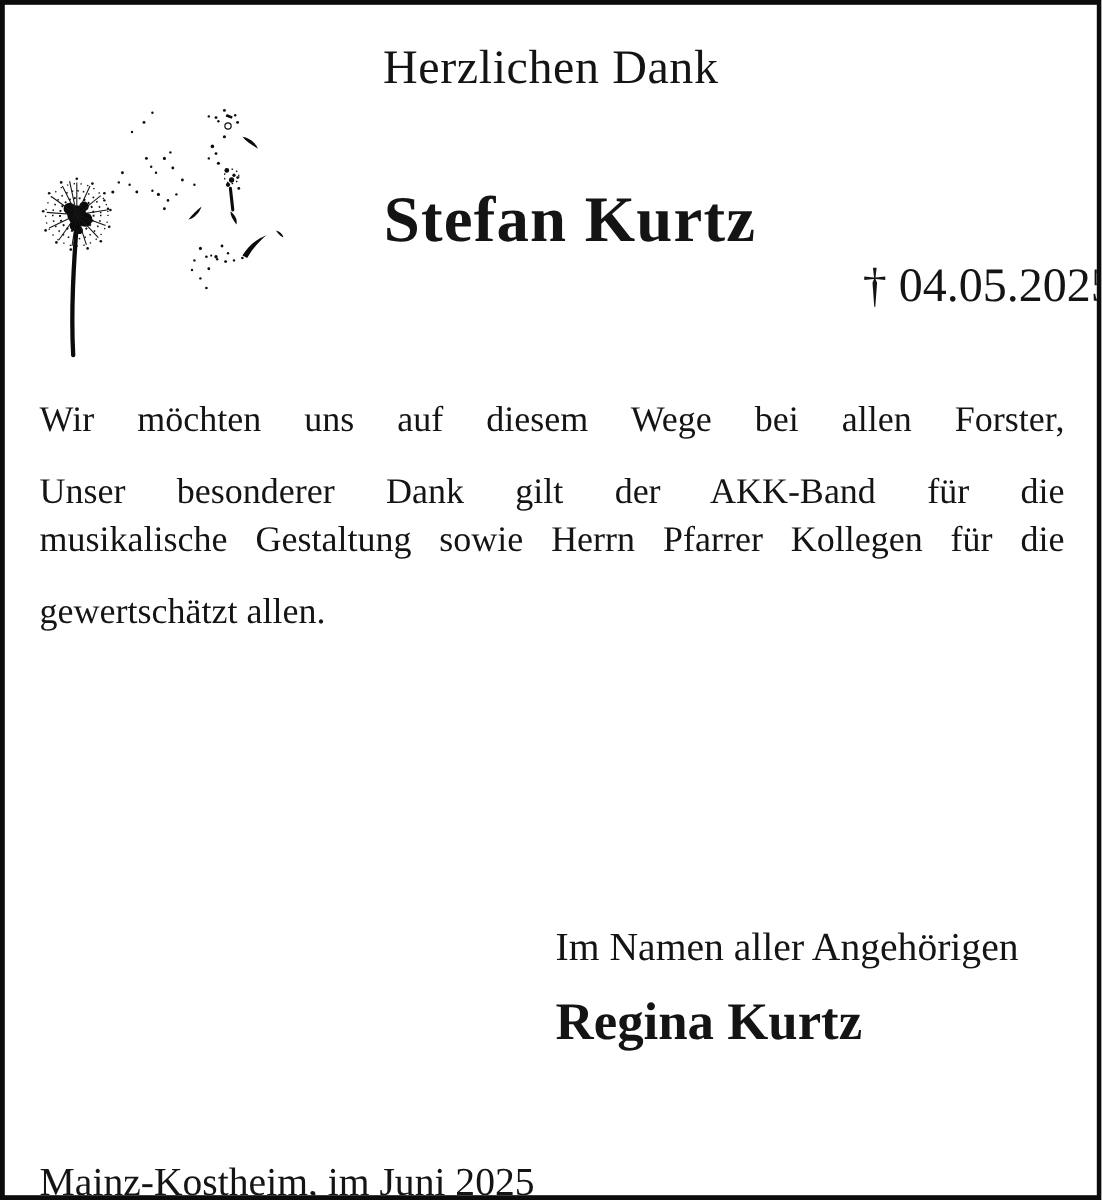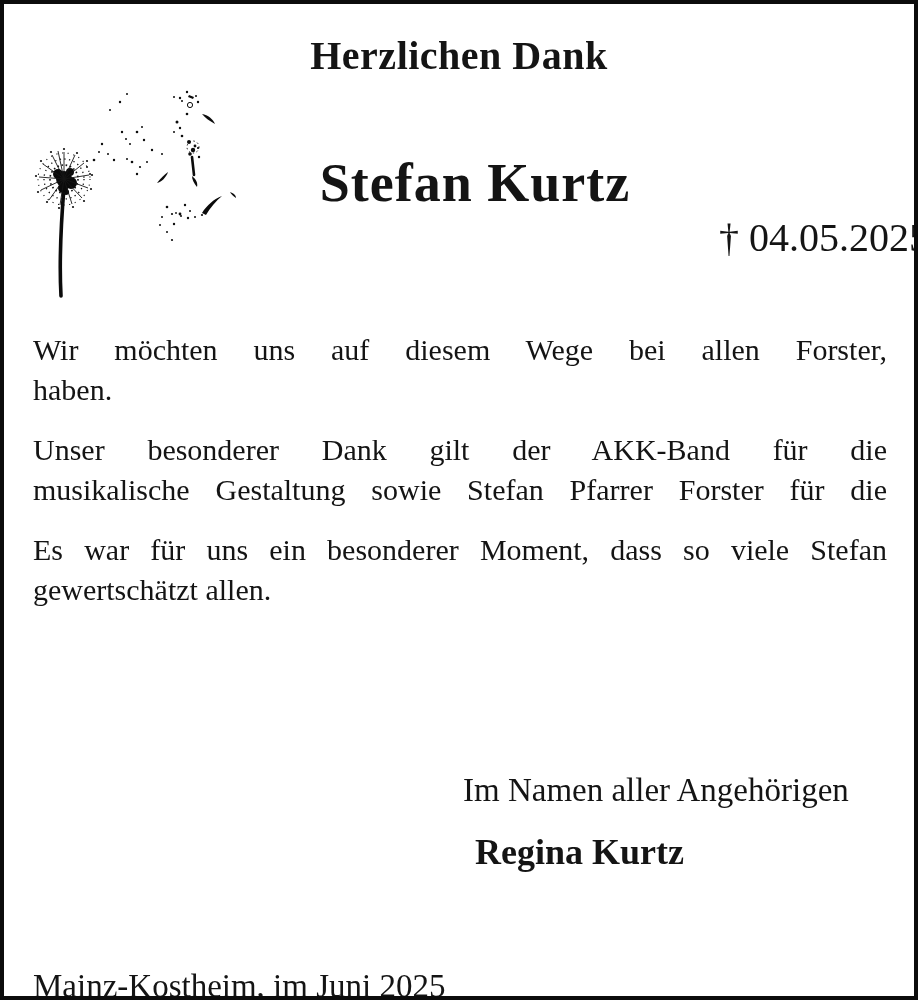--- a/index.html
+++ b/index.html
@@ -10,21 +10,21 @@
     box-sizing: border-box;
     border: 4px solid #0c0c0c;
     background: #ffffff;
     color: #141414;
     font-family: "Liberation Serif", "DejaVu Serif", serif;
     overflow: hidden;
   }
   .title {
     position: absolute; top: 28px; left: 0; width: 100%;
     margin: 0; text-align: center;
-    font-size: 40px; font-weight: bold; letter-spacing: 0.5px;
+    font-size: 40px; font-weight: normal; letter-spacing: 0.5px;
   }
   .art { position: absolute; left: 26px; top: 80px; width: 212px; height: 218px; }
   .deceased {
     position: absolute; top: 132px; left: 0; width: 100%;
     margin: 16px; text-align: center;
     font-size: 54px; font-weight: bold; letter-spacing: 1px;
   }
   .death-date {
     position: absolute; top: 210px; left: 15px; width: 100%;
     text-align: right; font-size: 40px;
@@ -33,21 +33,21 @@
     position: absolute; left: 29px; top: 326px; width: 854px;
     font-size: 30px; line-height: 40px;
   }
   .para { margin: 0 0 20px 0; }
   .jline { text-align: justify; text-align-last: justify; }
   .lline { text-align: left; }
   .signature {
     position: absolute; left: 459px; top: 766px;
     font-size: 33px; line-height: 40px;
   }
-  .signer { font-weight: bold; font-size: 36px; margin-top: 22px; margin-left: 12px; }
+  .signer { font-weight: bold; font-size: 44px; margin-top: 22px; }
   .footer {
     position: absolute; left: 29px; top: 964px;
     font-size: 33px;
   }
 </style>
 </head>
 <body>
 
 <div class="page">
 
@@ -178,28 +178,26 @@
     </svg>
   </div>
 
   <h2 class="deceased">Stefan Kurtz</h2>
 
   <div class="death-date">† 04.05.2025</div>
 
   <div class="bodytext">
     <div class="para">
       <div class="jline">Wir möchten uns auf diesem Wege bei allen Forster,</div>
-      <div class="lline">haben.</div>
     </div>
     <div class="para">
       <div class="jline">Unser besonderer Dank gilt der AKK-Band für die</div>
-      <div class="jline">musikalische Gestaltung sowie Stefan Pfarrer Forster für die</div>
+      <div class="jline">musikalische Gestaltung sowie Herrn Pfarrer Kollegen für die</div>
     </div>
     <div class="para">
-      <div class="jline">Es war für uns ein besonderer Moment, dass so viele Stefan</div>
       <div class="lline">gewertschätzt allen.</div>
     </div>
   </div>
 
   <div class="signature">
     <div class="closing">Im Namen aller Angehörigen</div>
     <div class="signer">Regina Kurtz</div>
   </div>
 
   <div class="footer">Mainz-Kostheim, im Juni 2025</div>

